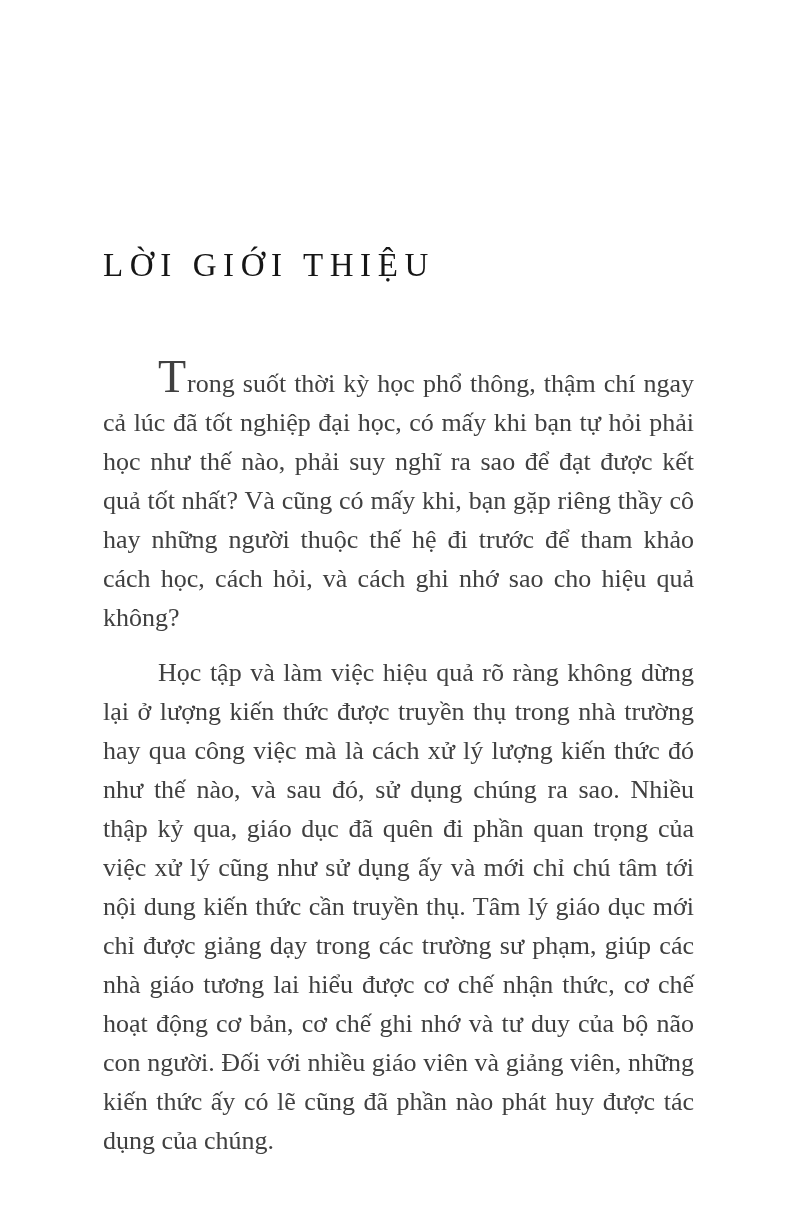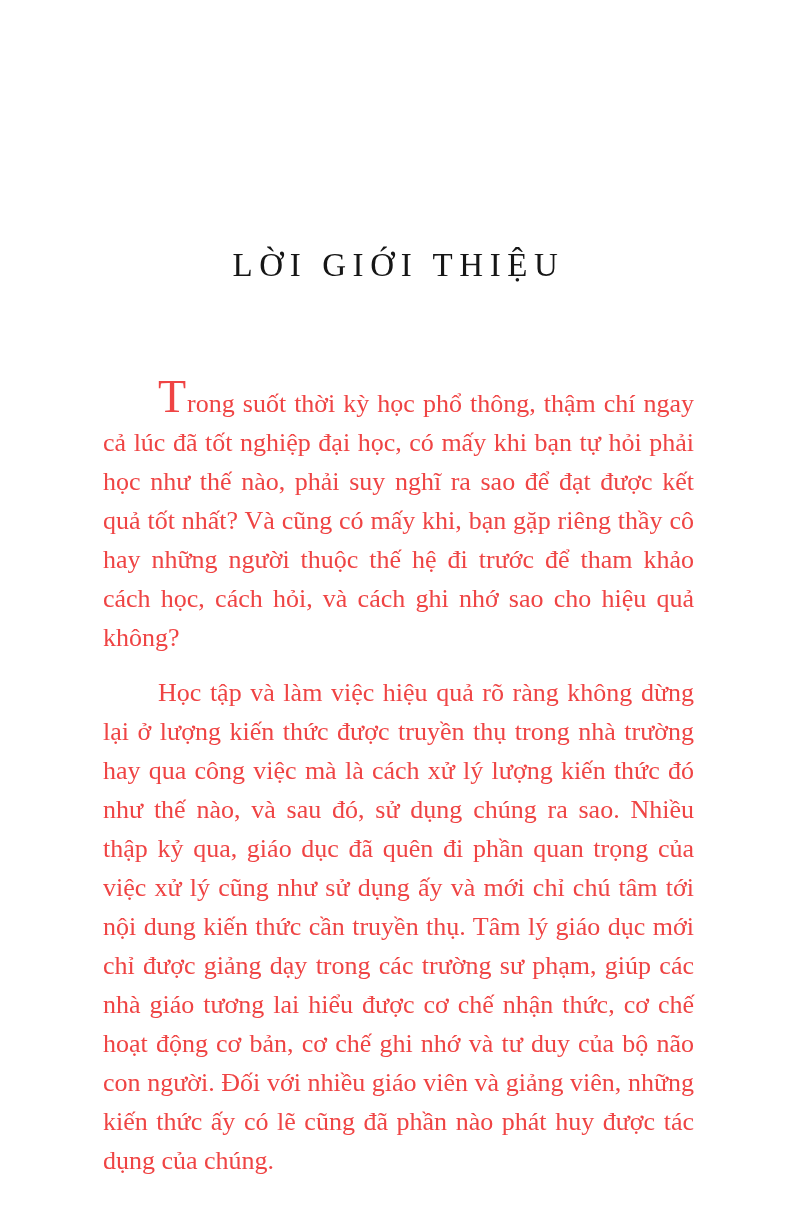--- a/index.html
+++ b/index.html
@@ -12,34 +12,34 @@
     width: 800px;
     height: 1220px;
     background: #ffffff;
     overflow: hidden;
     font-family: "Liberation Serif", "DejaVu Serif", serif;
     color: #1a1a1a;
     box-sizing: border-box;
     padding: 247px 106px 0 103px;
   }
   .chapter-title {
-    margin: 0 0 100px 0;
+    margin: 0 0 80px 0;
     font-size: 33px;
     font-weight: 400;
     letter-spacing: 0.20em;
-    text-align: center;
+    text-align: left;
     white-space: nowrap;
     color: #161616;
   }
   .body-text {
     font-size: 26px;
     line-height: 39px;
     text-align: justify;
     text-justify: inter-word;
-    color: #ef4444;
+    color: #404040;
     font-family: Liberation Serif, serif;
   }
   .para {
     margin: 0;
     text-indent: 55px;
   }
   .para + .para {
     margin-top: 16px;
   }
   .initial-cap {

